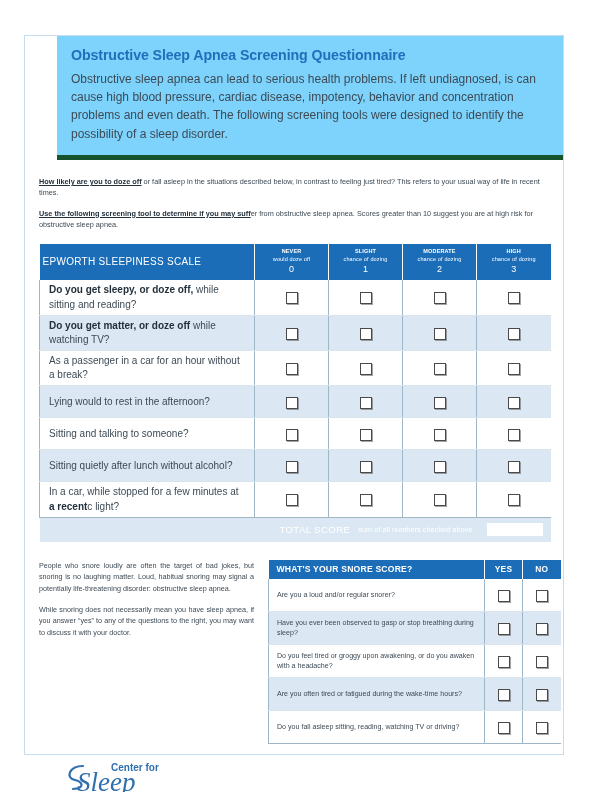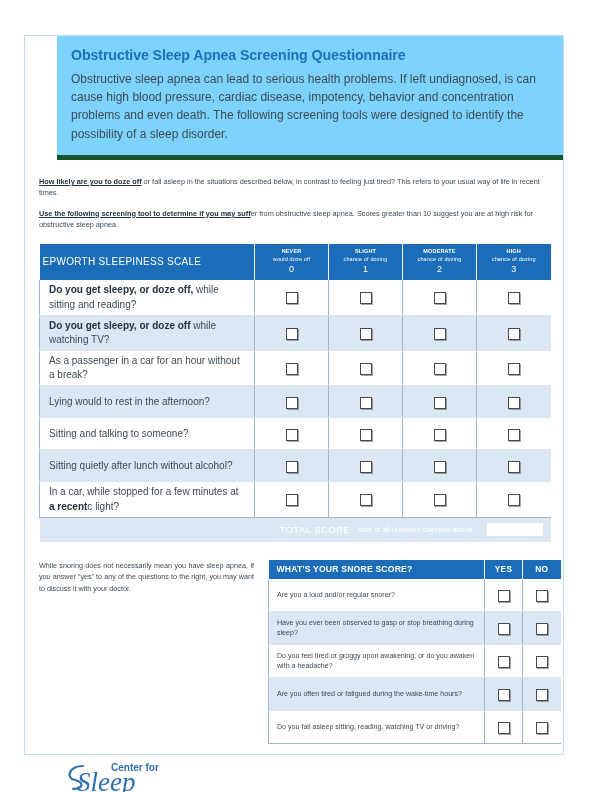--- a/index.html
+++ b/index.html
@@ -205,21 +205,21 @@
       </thead>
       <tbody>
         <tr>
           <td class="q"><b>Do you get sleepy, or doze off,</b><span> while sitting and reading?</span></td>
           <td class="cb"><span class="cbox"></span></td>
           <td class="cb"><span class="cbox"></span></td>
           <td class="cb"><span class="cbox"></span></td>
           <td class="cb"><span class="cbox"></span></td>
         </tr>
         <tr>
-          <td class="q"><b>Do you get sleepy, or doze off</b><span> while watching TV?</span></td>
+          <td class="q"><b>Do you get matter, or doze off</b><span> while watching TV?</span></td>
           <td class="cb"><span class="cbox"></span></td>
           <td class="cb"><span class="cbox"></span></td>
           <td class="cb"><span class="cbox"></span></td>
           <td class="cb"><span class="cbox"></span></td>
         </tr>
         <tr>
           <td class="q">As a passenger in a car for an hour without a break?</td>
           <td class="cb"><span class="cbox"></span></td>
           <td class="cb"><span class="cbox"></span></td>
           <td class="cb"><span class="cbox"></span></td>
@@ -261,20 +261,21 @@
               <span class="total-box"></span>
             </div>
           </td>
         </tr>
       </tbody>
     </table>
   </div>
 
   <div class="lower">
     <div class="lower-left">
+      <p>People who snore loudly are often the target of bad jokes, but snoring is no laughing matter. Loud, habitual snoring may signal a potentially life-threatening disorder: obstructive sleep apnea.</p>
       <p>While snoring does not necessarily mean you have sleep apnea, if you answer “yes” to any of the questions to the right, you may want to discuss it with your doctor.</p>
     </div>
     <div class="lower-right">
       <table class="sn">
         <colgroup>
             <col style="width:216px">
             <col style="width:38px">
             <col style="width:38px">
           </colgroup>
         <thead>

